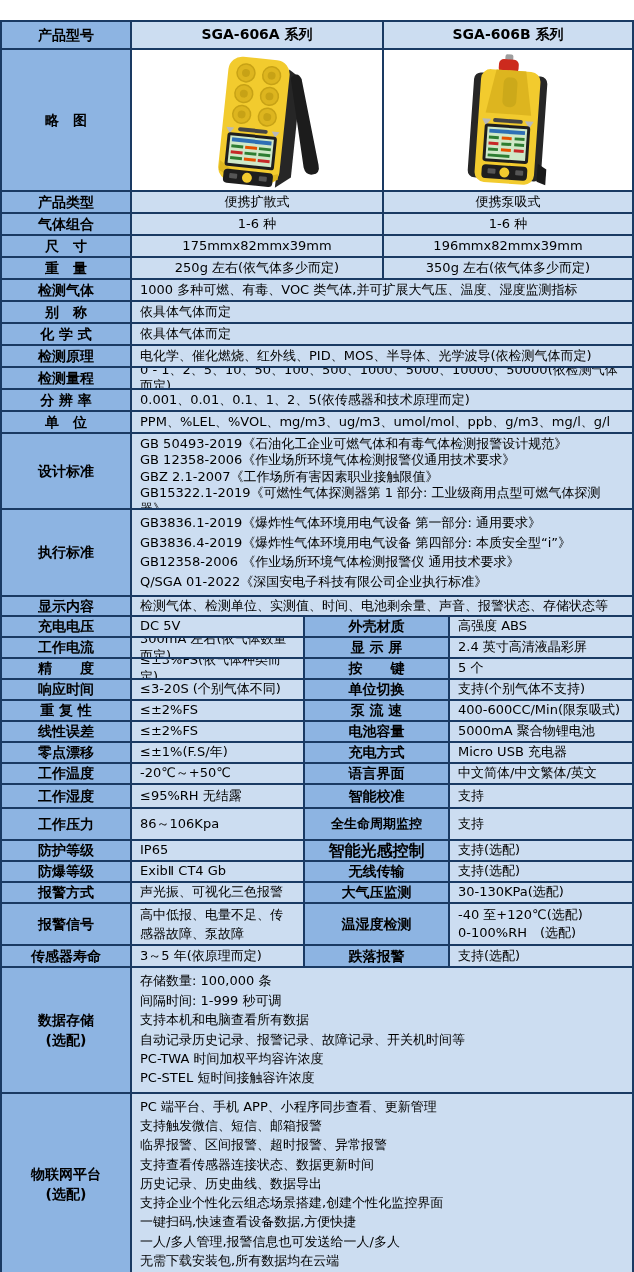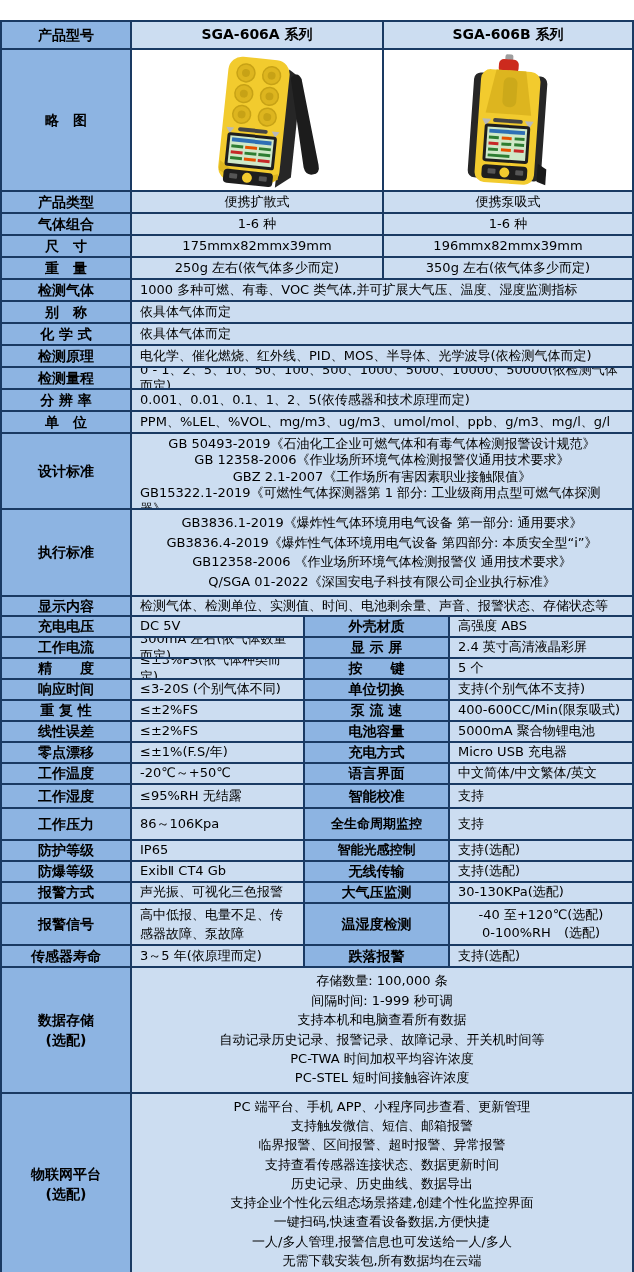--- a/index.html
+++ b/index.html
@@ -24,21 +24,21 @@
     background:var(--label_bg,#8DB4E2);
     font-weight:bold;font-size:14px;justify-content:center;text-align:center;
     white-space:pre-wrap;flex-direction:column;line-height:1.45;
   }
   .val{
     background:var(--value_bg,#CCDDF1);
     font-size:13px;padding:0 8px;white-space:pre-wrap;line-height:1.25;
   }
   .val.c{justify-content:center;padding:0 4px;text-align:center;}
   .val.b{font-weight:bold;font-size:14px;}
-  .multi{flex-direction:column;align-items:center;justify-content:space-evenly;padding:2px 8px;}
+  .multi{flex-direction:column;align-items:flex-start;justify-content:space-evenly;padding:2px 8px;}
   .multi div{white-space:pre-wrap;}
   .sketch{background:var(--sketch_bg,#FFFFFF);justify-content:center;padding:0;}
   .sketch svg{display:block;}
 </style>
 </head>
 <body>
 
 <div class="page">
 
   <div class="r g3" style="height:28px">
@@ -265,21 +265,21 @@
   </div>
   <div class="r g4" style="height:32px">
     <div class="cell lbl">工作压力</div>
     <div class="cell val">86～106Kpa</div>
     <div class="cell lbl" style="font-size:13px">全生命周期监控</div>
     <div class="cell val">支持</div>
   </div>
   <div class="r g4" style="height:21px">
     <div class="cell lbl">防护等级</div>
     <div class="cell val">IP65</div>
-    <div class="cell lbl" style="font-size:13px">智能光感控制</div>
+    <div class="cell lbl" style="font-size:16px">智能光感控制</div>
     <div class="cell val">支持(选配)</div>
   </div>
   <div class="r g4" style="height:21px">
     <div class="cell lbl">防爆等级</div>
     <div class="cell val">ExibⅡ CT4 Gb</div>
     <div class="cell lbl">无线传输</div>
     <div class="cell val">支持(选配)</div>
   </div>
   <div class="r g4" style="height:21px">
     <div class="cell lbl">报警方式</div>

